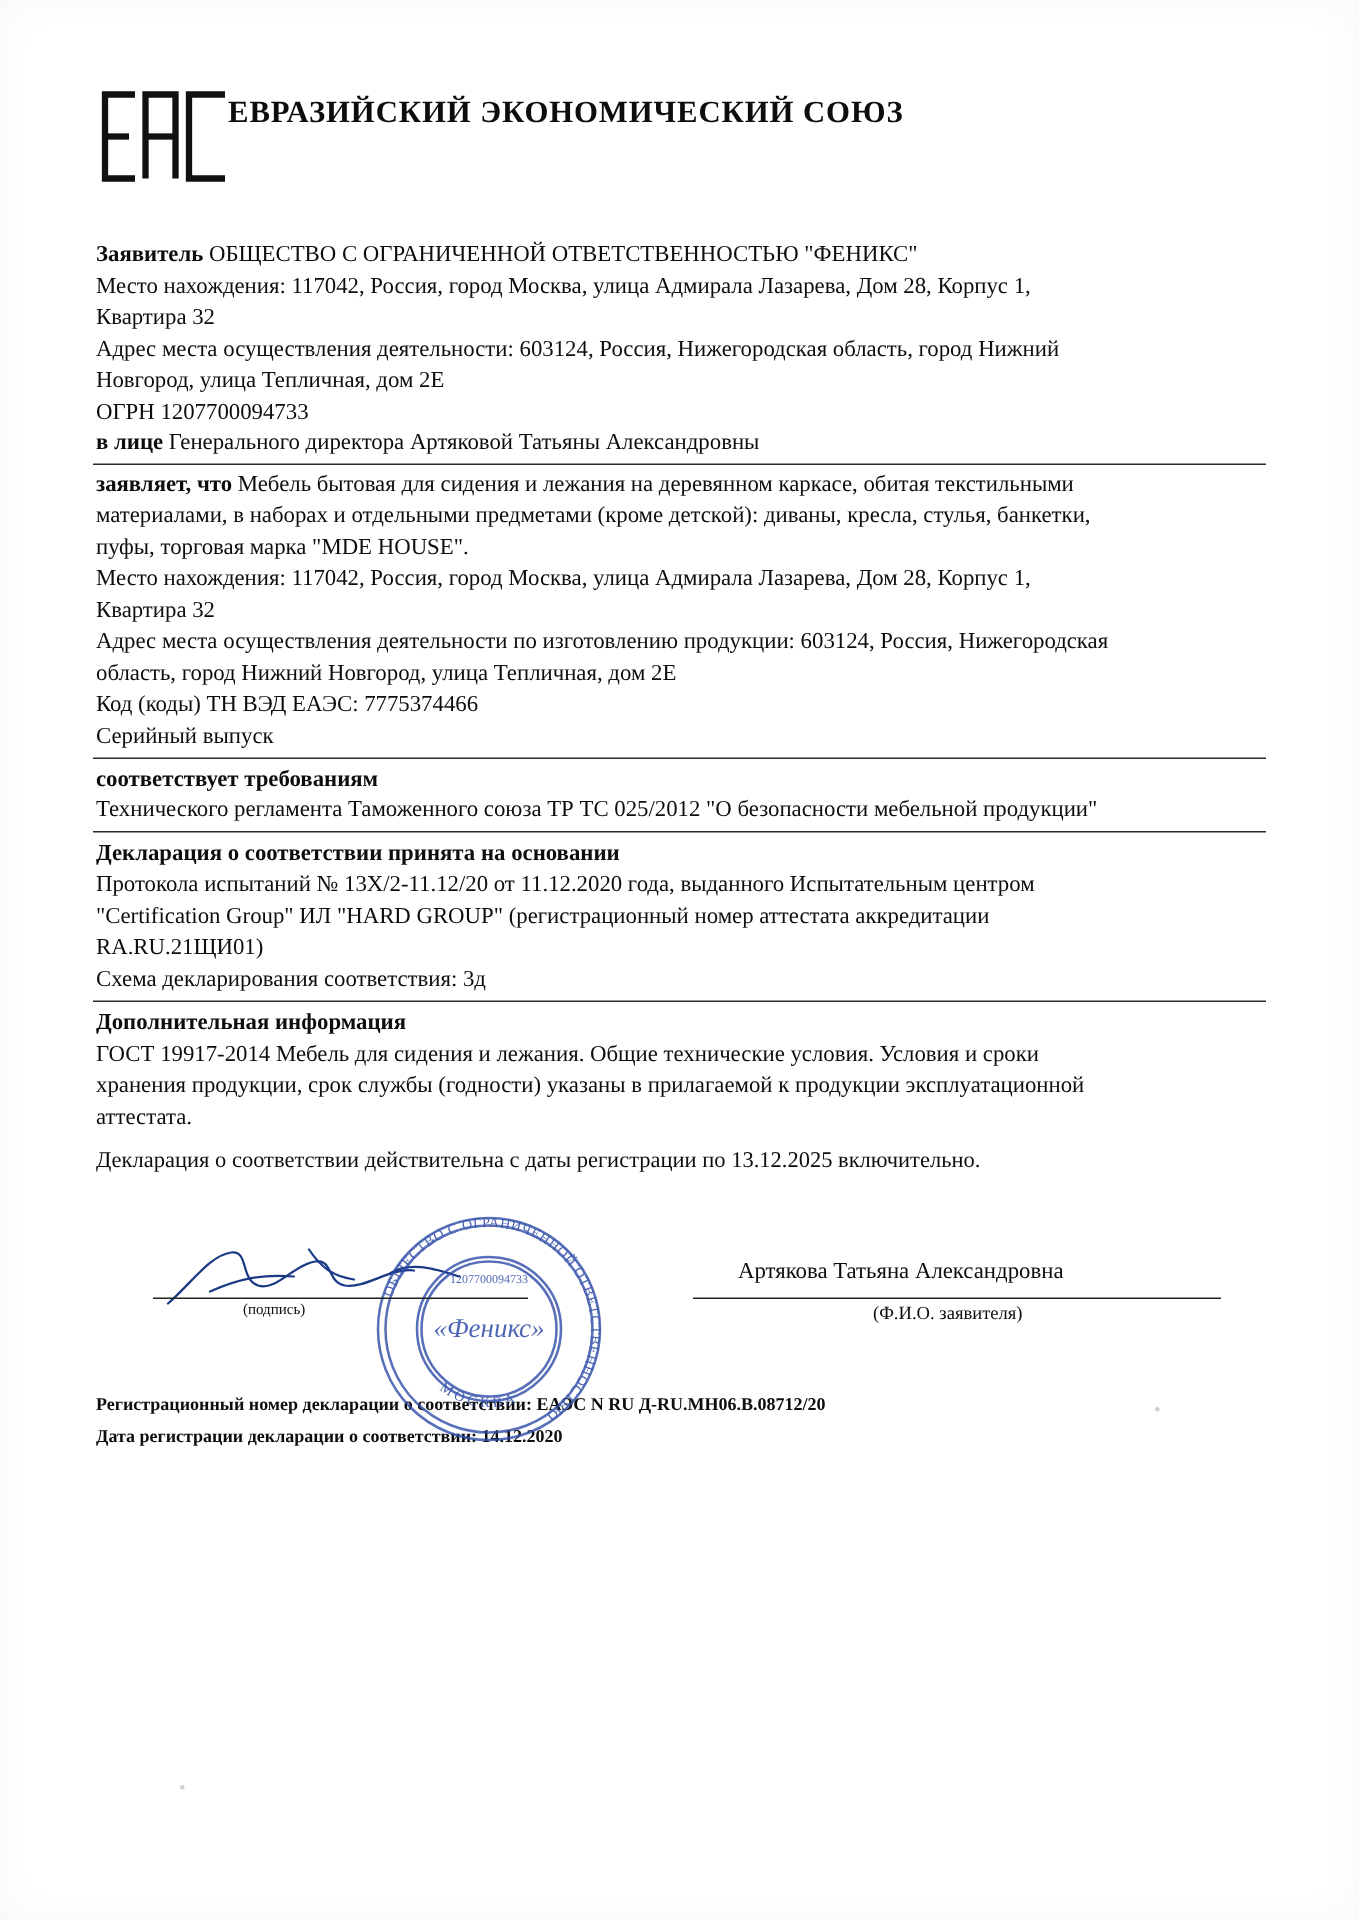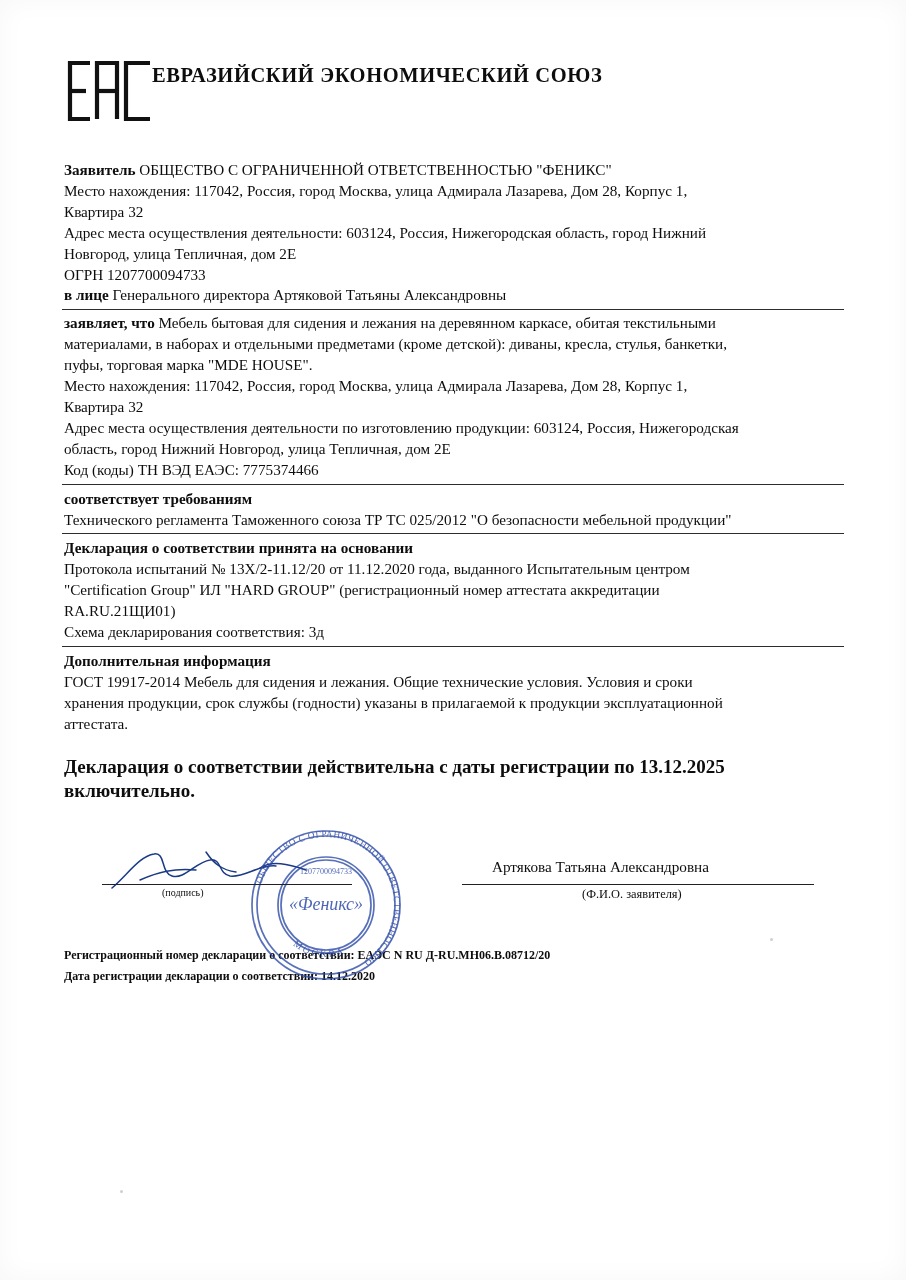--- a/index.html
+++ b/index.html
@@ -76,23 +76,23 @@
     margin: 3px 0 3px 0;
     height: 0;
   }
   .section-head {
     font-weight: bold;
     padding: 1px 0 1px 2px;
   }
 
   
   .validity {
-    margin-top: 20px;
-    font-size: 19px;
-    font-weight: bold;
+    margin-top: 10px;
+    font-size: 15px;
+    font-weight: normal;
     padding-left: 2px;
   }
 
   
   .sign-zone {
     position: relative;
     margin-top: 26px;
     height: 86px;
   }
   .sign-line {
@@ -215,20 +215,21 @@
         <span class="b">заявляет, что</span>
         <span>Мебель бытовая для сидения и лежания на деревянном каркасе, обитая текстильными</span>
       </div>
       <div class="row">материалами, в наборах и отдельными предметами (кроме детской): диваны, кресла, стулья, банкетки,</div>
       <div class="row">пуфы, торговая марка "MDE HOUSE".</div>
       <div class="row">Место нахождения: 117042, Россия,  город Москва, улица Адмирала Лазарева, Дом 28, Корпус 1,</div>
       <div class="row">Квартира 32</div>
       <div class="row">Адрес места осуществления деятельности по изготовлению продукции: 603124, Россия,  Нижегородская</div>
       <div class="row">область, город Нижний Новгород, улица Тепличная, дом 2Е</div>
       <div class="row">Код (коды) ТН ВЭД ЕАЭС: 7775374466</div>
+      <div class="row">Серийный выпуск</div>
 
       <hr class="hr">
 
       <div class="section-head">соответствует требованиям</div>
       <div class="row">Технического регламента Таможенного союза ТР ТС 025/2012 "О безопасности мебельной продукции"</div>
 
       <hr class="hr">
 
       <div class="section-head">Декларация о соответствии принята на основании</div>
       <div class="row">Протокола испытаний № 13Х/2-11.12/20 от 11.12.2020 года, выданного Испытательным центром</div>

